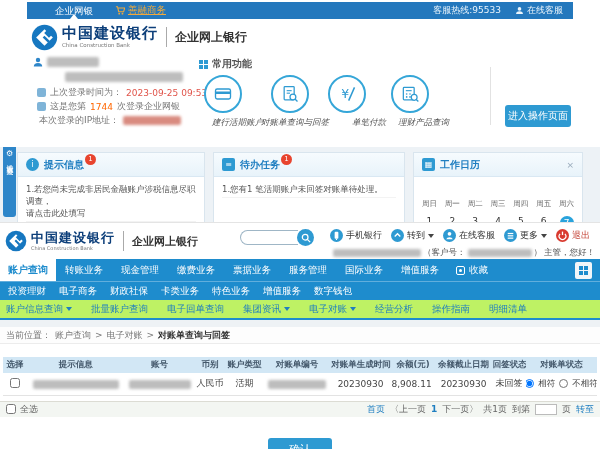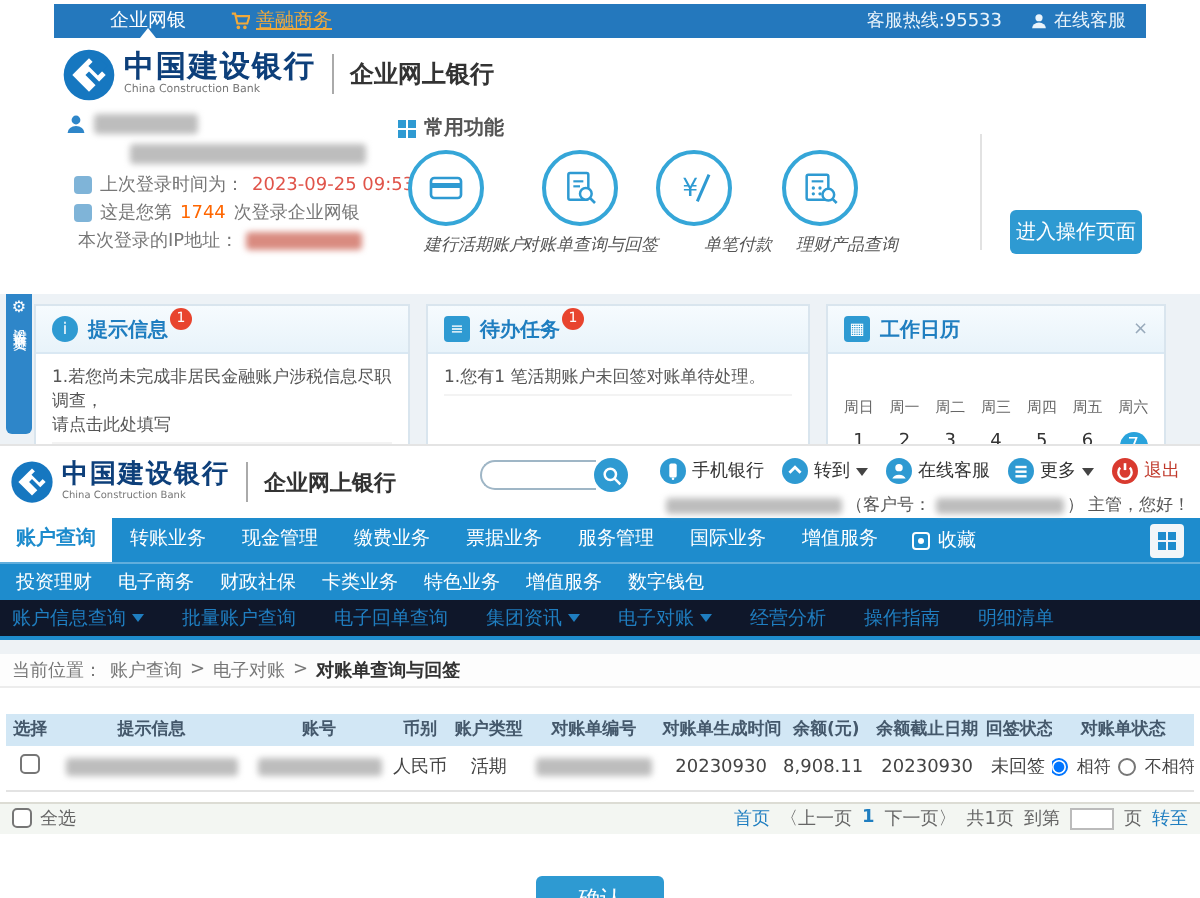--- a/index.html
+++ b/index.html
@@ -101,21 +101,21 @@
   .nav1 .fav { display:flex; align-items:center; gap:4px; color:#fff; font-size:9.5px; margin-left:8px; }
   .fav-box { width:9px; height:9px; border:1px solid #fff; border-radius:2px; display:flex; align-items:center; justify-content:center; }
   .fav-box i { width:3px; height:3px; background:#fff; border-radius:50%; }
   .nav1 .sp { flex:1; }
   .apps-btn { align-self:center; margin-right:8px; width:17px; height:17px; background:#f2f6f9; border:none;
     border-radius:2px; display:flex; align-items:center; justify-content:center; }
   .apps-btn .grid4 i { background:#1e8ccd; }
   .nav2 { height:19px; background:#1e8ccd; border-top:1px solid rgba(255,255,255,.3);
     display:flex; align-items:center; gap:13px; padding-left:8px; }
   .nav2 span { color:#fff; font-size:9.5px; }
-  .nav3 { height:20px; background:#0f172a; border-bottom:2px solid #1e8ccd;
+  .nav3 { height:20px; background:#bef264; border-bottom:2px solid #1e8ccd;
     display:flex; gap:19px; padding-left:6px; }
   .nav3 .n3 { color:#1f7ec0; font-size:9.5px; display:flex; align-items:center; gap:3px; }
   .caret-b { width:0; height:0; border-left:3px solid transparent; border-right:3px solid transparent;
     border-top:4px solid #1f7ec0; }
   .gapstrip { height:7px; background:#eef2f5; }
   .crumbbar { height:17px; background:#fdfdfd; border-bottom:1px solid #ececec; display:flex;
     align-items:center; gap:4px; padding-left:6px; font-size:9px; color:#777; }
   .crumbbar b { color:#333; }
   .tbl-wrap { margin:13px 3px 0; }
   table.grid { width:100%; border-collapse:collapse; table-layout:fixed; }

